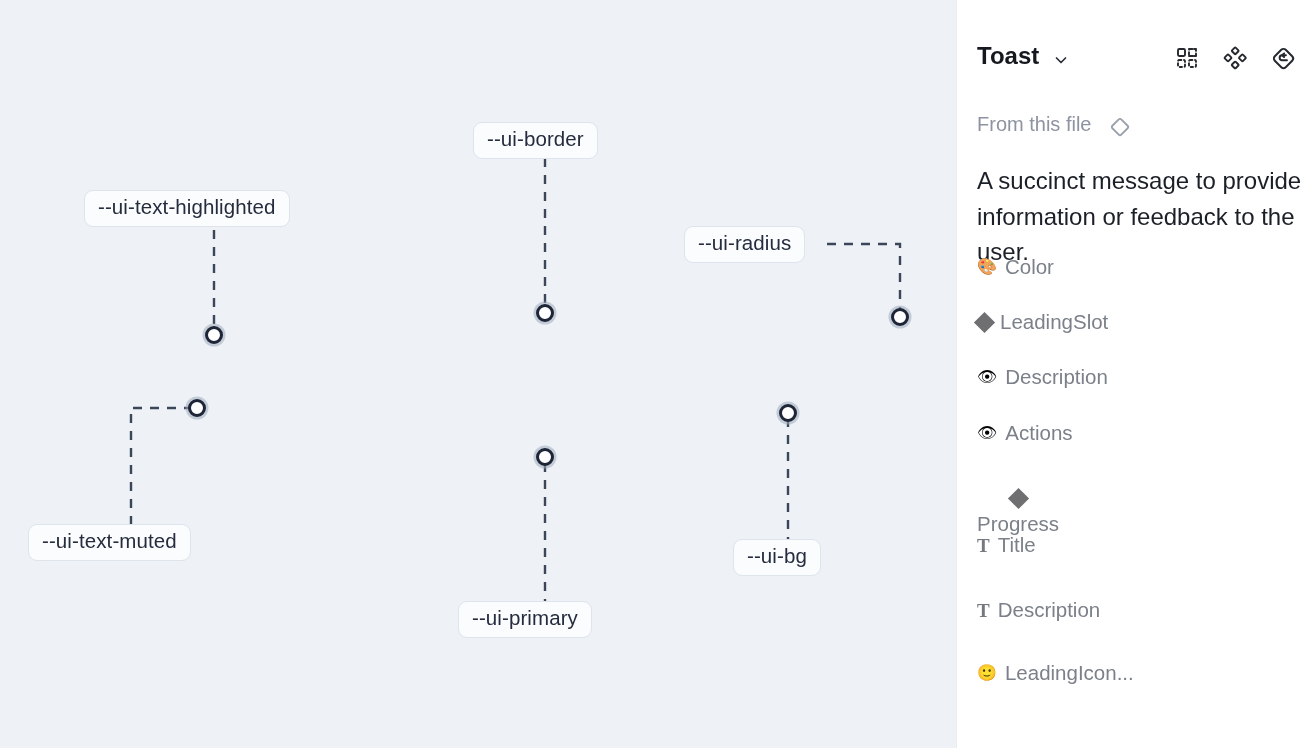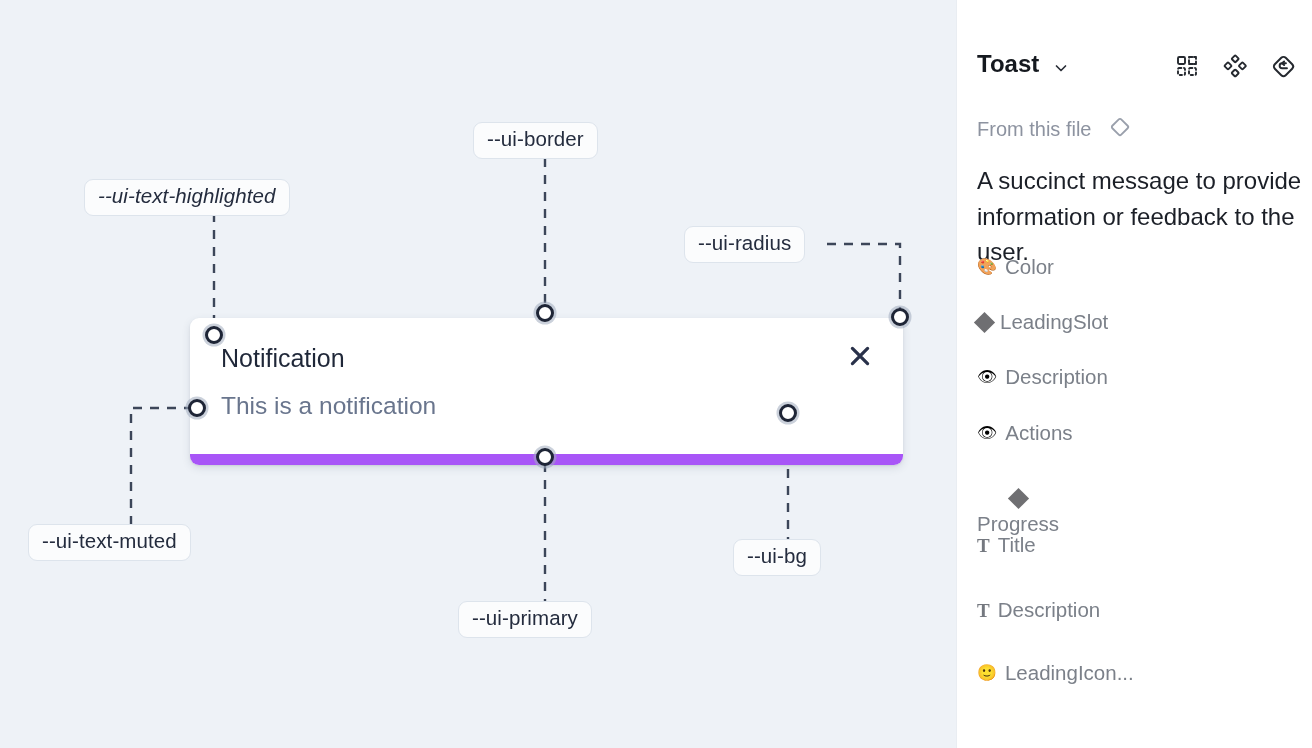--- a/index.html
+++ b/index.html
@@ -78,35 +78,35 @@
 
   
   #sidebar {
     position: absolute;
     left: 956px; top: 0;
     width: 356px; height: 748px;
     background: #ffffff;
     border-left: 1px solid #e9edf2;
   }
   #sb-head {
-    position: absolute; left: 0; top: 8px; width: 356px; height: 100px;
+    position: absolute; left: 0; top: 0; width: 356px; height: 100px;
   }
   #sb-title {
     position: absolute; left: 20px; top: 44px;
     font-size: 24px; font-weight: bold; color: #15191f; line-height: 1;
   }
   #sb-title-caret { position: absolute; left: 96px; top: 52px; cursor: pointer; }
   .head-icon { position: absolute; top: 46px; cursor: pointer; }
   #icon-variants { left: 218px; }
   #icon-props    { left: 266px; }
   #icon-reset    { left: 314px; }
 
   #sb-fromfile {
     position: absolute; left: 20px; top: 114px;
-    display: flex; align-items: center; gap: 16px;
+    display: flex; align-items: flex-start; gap: 16px;
   }
   #sb-fromfile-label { font-size: 20px; color: #8d93a0; line-height: 1; }
 
   #sb-summary {
     position: absolute; left: 20px; top: 163px; width: 325px;
     font-size: 24px; color: #1b1f27; line-height: 1.48;
   }
 
   
   .prow {
@@ -141,34 +141,24 @@
       <path d="M827 244 L900 244 L900 312"></path>
 
       <path d="M131 525 L131 408 L192 408"></path>
 
       <path d="M788 418 L788 540"></path>
 
       <path d="M545 463 L545 602"></path>
     </g>
   </svg>
 
-  <div id="toast-card">
-    <div id="toast-title">Notification</div>
-    <div id="toast-desc">This is a notification</div>
-    <div id="toast-close">
-      <svg viewBox="0 0 24 24" width="26" height="26" fill="none" stroke="#29314a" stroke-width="3" stroke-linecap="round">
-        <path d="M5 5 L19 19 M19 5 L5 19"></path>
-      </svg>
-    </div>
-    <div id="toast-progress" style="background: rgb(168, 85, 247);"></div>
-  </div>
 
   <div class="chip" style="left:473px; top:106px;margin-top:16px;">--ui-border</div>
 
-  <div class="chip" style="left:84px; top:179px;font-style:italic;">--ui-text-highlighted</div>
+  <div class="chip" style="left:84px; top:190px;">--ui-text-highlighted</div>
 
   <div class="chip" style="left:684px; top:226px;">--ui-radius</div>
 
   <div class="chip" style="left:28px; top:524px;">--ui-text-muted</div>
 
   <div class="chip" style="left:733px; top:539px;">--ui-bg</div>
 
   <div class="chip" style="left:458px; top:601px;">--ui-primary</div>
 
   <div class="dot" style="left:205px; top:326px;"></div>

